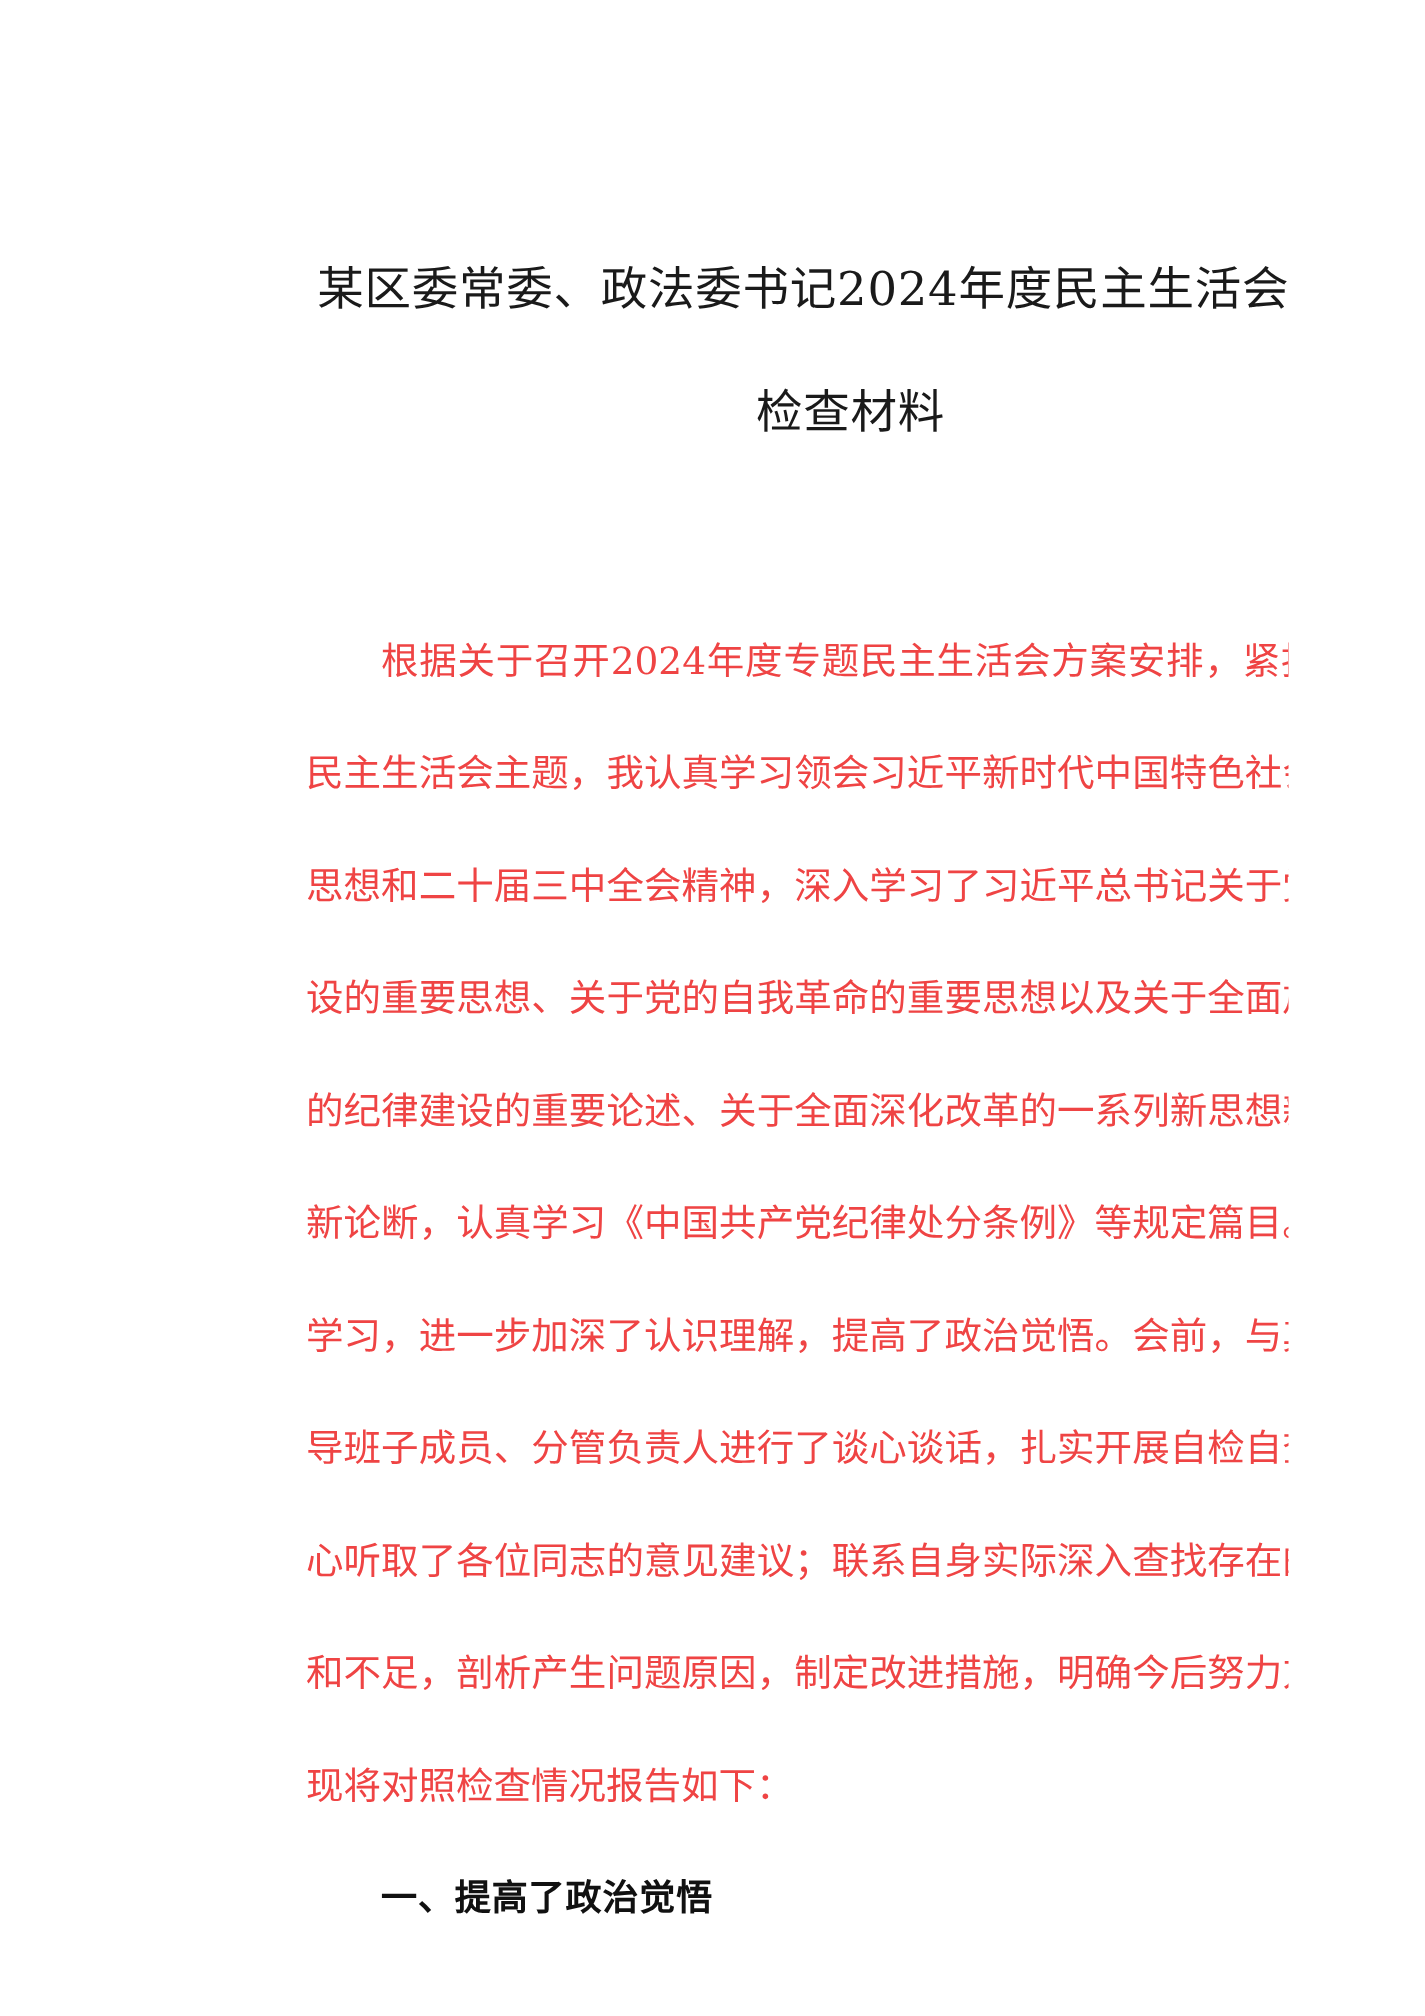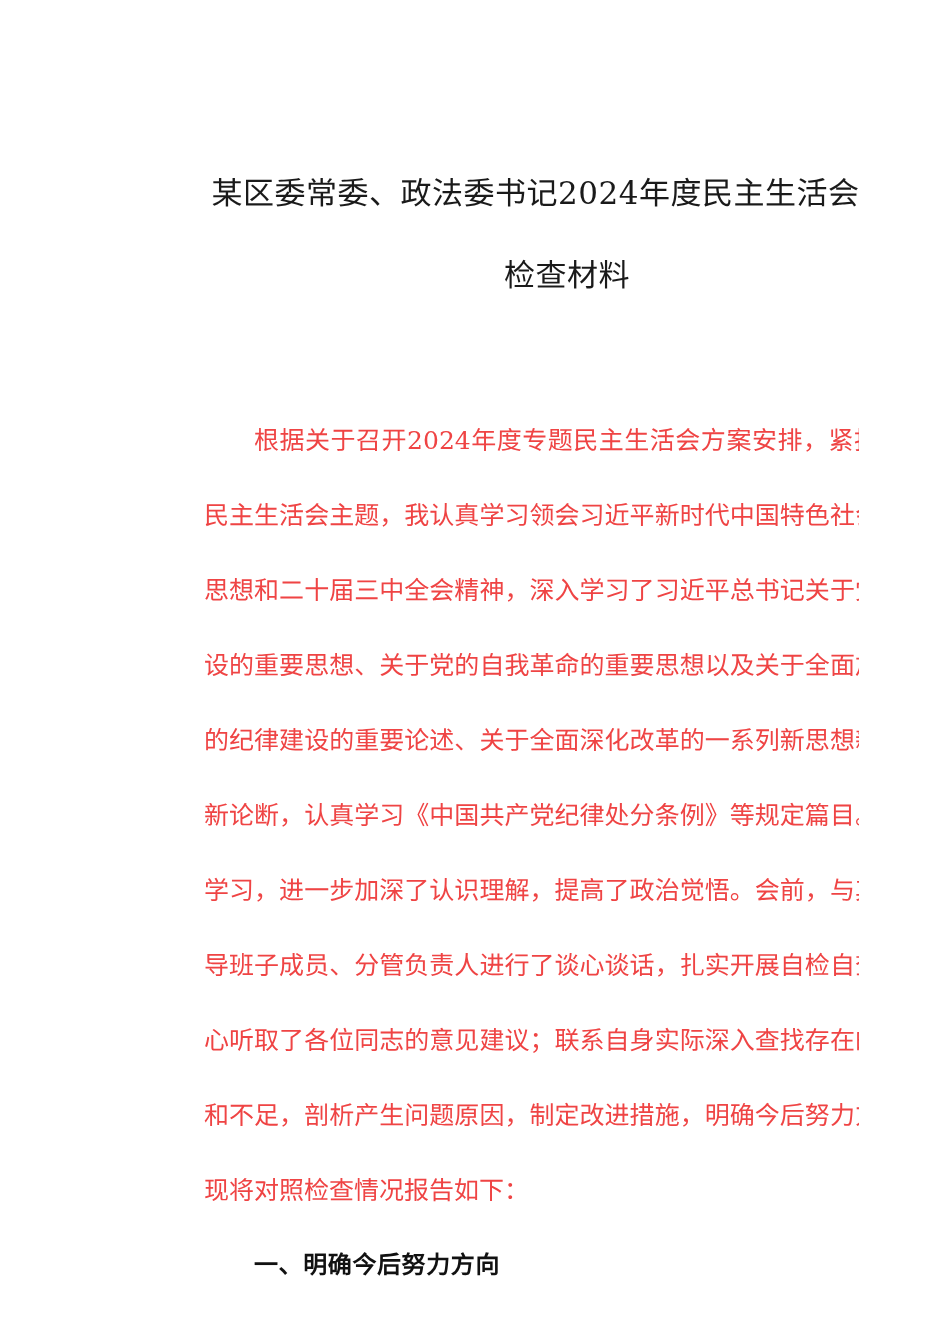--- a/index.html
+++ b/index.html
@@ -79,17 +79,17 @@
 <div class="page">
 
   <div class="content">
 
     <h1 class="doc-title">
       <span>某区委常委、政法委书记2024年度民主生活会对照检查</span><span>材料</span>
     </h1>
 
     <p class="body-para para-gap-top">根据关于召开2024年度专题民主生活会方案安排，紧扣此次民主生活会主题，我认真学习领会习近平新时代中国特色社会主义思想和二十届三中全会精神，深入学习了习近平总书记关于党的建设的重要思想、关于党的自我革命的重要思想以及关于全面加强党的纪律建设的重要论述、关于全面深化改革的一系列新思想新观点新论断，认真学习《中国共产党纪律处分条例》等规定篇目。通过学习，进一步加深了认识理解，提高了政治觉悟。会前，与其他领导班子成员、分管负责人进行了谈心谈话，扎实开展自检自查，虚心听取了各位同志的意见建议；联系自身实际深入查找存在的差距和不足，剖析产生问题原因，制定改进措施，明确今后努力方向。现将对照检查情况报告如下：</p>
 
-    <p class="section-heading">一、明确今后努力方向</p>
+    <p class="section-heading">一、提高了政治觉悟</p>
 
   </div>
 
 </div>
 
 </body></html>

